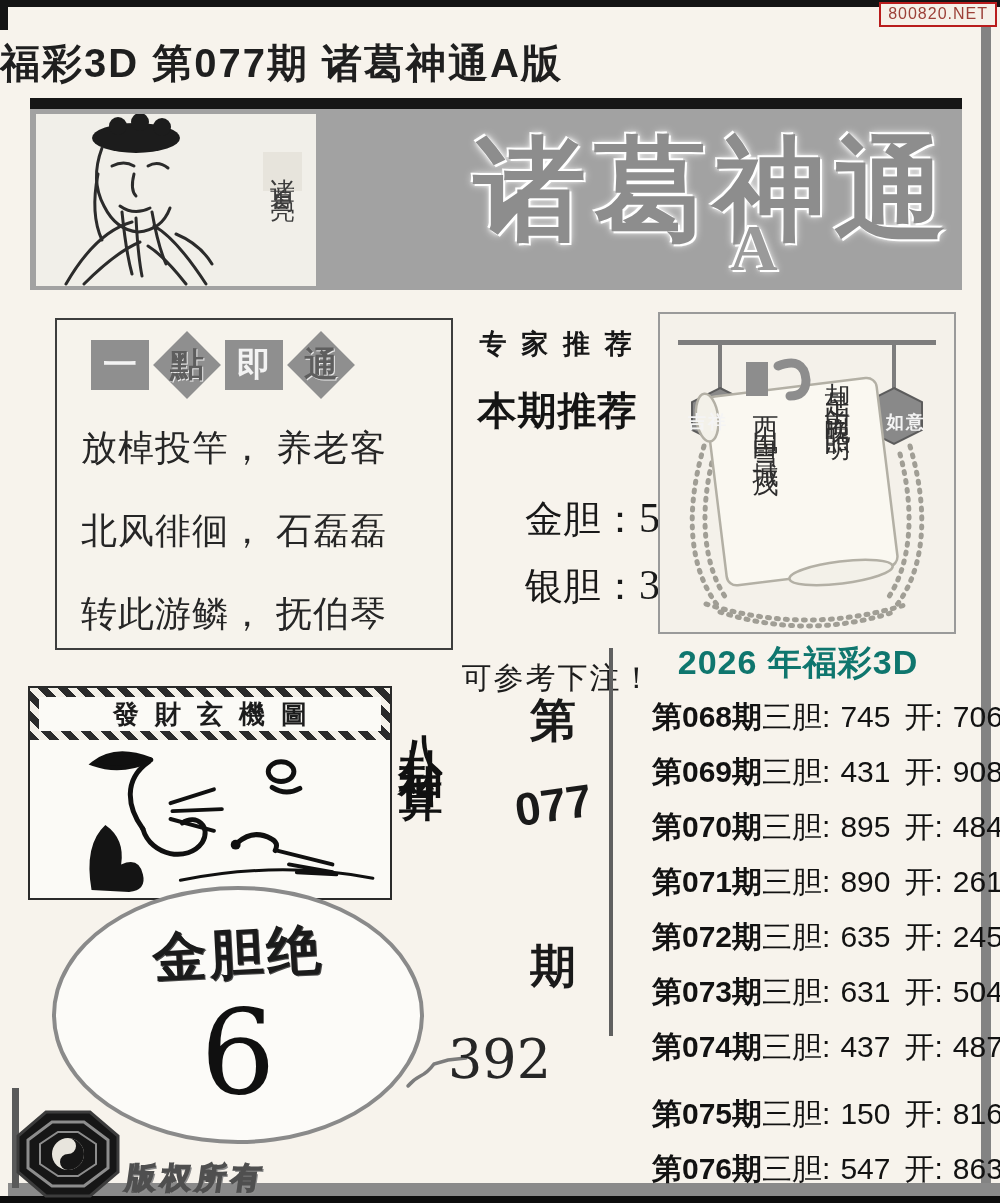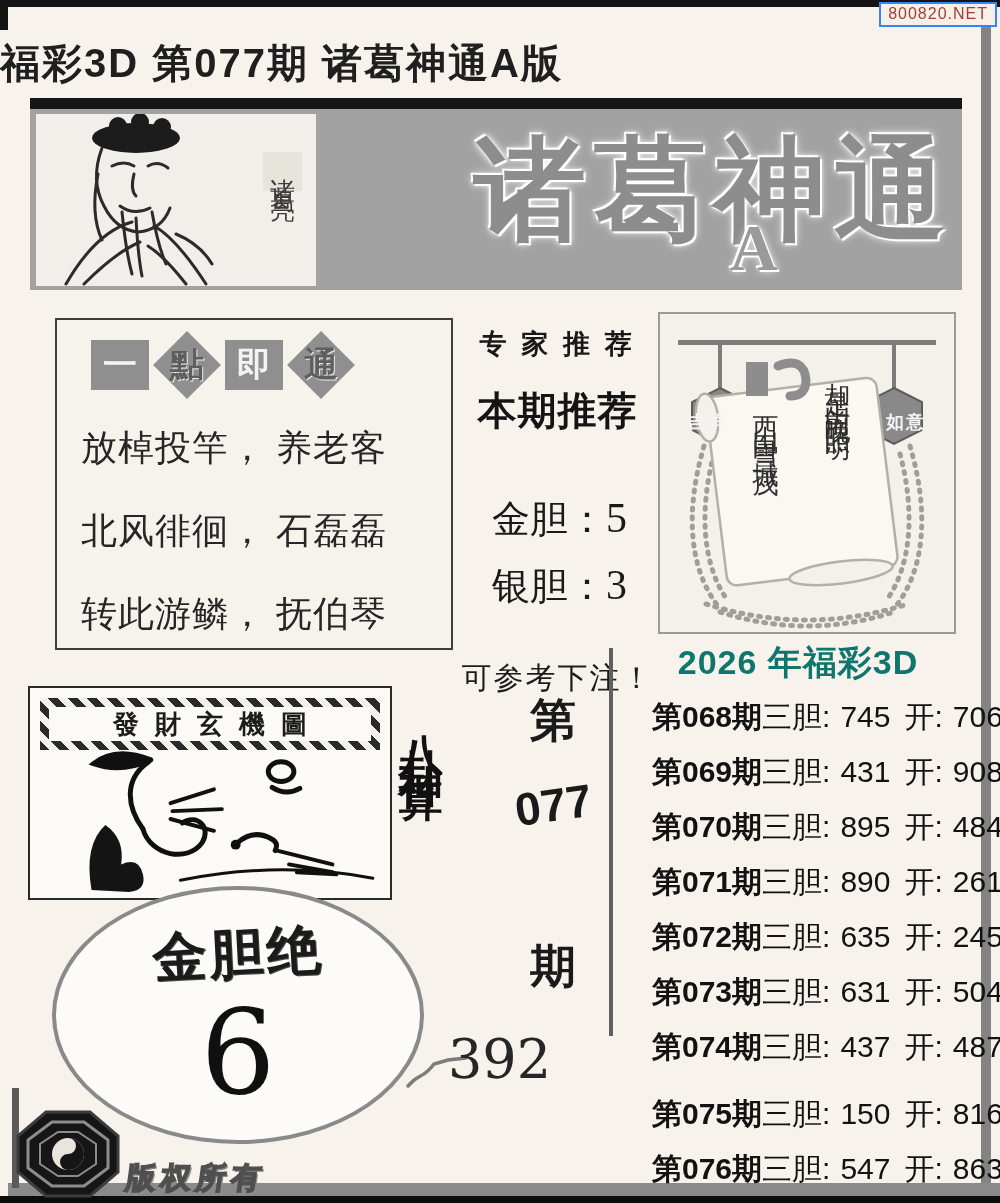--- a/index.html
+++ b/index.html
@@ -6,21 +6,21 @@
   body { width:1000px; height:1203px; font-family:"Liberation Sans", sans-serif; background:#e9e7e2; }
   .page { position:relative; width:1000px; height:1203px; background:#f7f3ec; overflow:hidden; }
 
   .top-strip { position:absolute; top:0; left:0; width:100%; height:7px; background:#141414; }
   .corner-strip { position:absolute; top:0; left:0; width:8px; height:30px; background:#141414; }
   .right-strip { position:absolute; top:24px; left:981px; width:10px; height:1172px; background:#838383; }
   .bottom-bar { position:absolute; left:8px; top:1183px; width:992px; height:14px; background:#8a8a8a; }
   .bottom-strip { position:absolute; left:0; top:1196px; width:100%; height:7px; background:#0d0d0d; }
   .left-bottom-rule { position:absolute; left:12px; top:1088px; width:7px; height:100px; background:#5a5a5a; }
 
-  .watermark { position:absolute; top:2px; right:3px; border:2px solid #3b82f6; color:#9c4038;
+  .watermark { position:absolute; top:2px; right:3px; border:2px solid #b91c1c; color:#9c4038;
     background:#f6f0e8; font-size:16px; padding:1px 7px 2px; letter-spacing:1px; }
 
   .page-title { position:absolute; top:36px; left:0; width:100%; text-align:left;
     font-size:40px; font-weight:800; color:#1f1f1f; letter-spacing:2px; }
 
   
   .banner { position:absolute; left:30px; top:98px; width:932px; height:192px; background:#a2a2a2; }
   .banner-topbar { position:absolute; top:0; left:0; width:100%; height:11px; background:#161616; }
   .portrait { position:absolute; left:6px; top:16px; width:280px; height:172px; background:#f1efe9; }
   .portrait svg { width:100%; height:100%; }
@@ -45,21 +45,21 @@
   .poem-line { font-family:"Liberation Serif", serif; font-size:36px; color:#262626;
     margin:34px 0 0 24px; letter-spacing:1px; white-space:pre; }
 
   
   .reco { position:absolute; left:455px; top:326px; width:205px; text-align:center; }
   .reco-header { font-family:"Liberation Serif", serif; font-weight:700; font-size:27px;
     letter-spacing:4px; color:#181818; }
   .reco-sub { font-family:"Liberation Serif", serif; font-weight:700; font-size:39px;
     color:#141414; margin-top:22px; letter-spacing:1px; }
   .reco-dan { font-family:"Liberation Serif", serif; font-size:38px; color:#191919;
-    margin-top:16px; text-align:center; padding-left:4px; }
+    margin-top:16px; text-align:right; padding-left:4px; }
   .reco-dan.first { margin-top:56px; }
   .reco-dan .val { font-size:42px; }
   .reco-note { font-family:"Liberation Serif", serif; font-size:30px; color:#1c1c1c;
     margin-top:46px; letter-spacing:2px; white-space:nowrap; }
 
   
   .scroll-box { position:absolute; left:658px; top:312px; width:298px; height:322px;
     border:2px solid #9a9a9a; background:#f4f1ea; }
   .scroll-box svg { position:absolute; inset:0; width:100%; height:100%; }
   .verse { position:absolute; writing-mode:vertical-rl; font-family:"Liberation Serif", serif;
@@ -80,21 +80,21 @@
   .row { display:flex; align-items:baseline; font-size:30px; color:#121212; white-space:nowrap; }
   .row .issue { font-weight:800; width:128px;margin-left:32px; }
   .row .lbl { font-weight:400; margin-right:10px; }
   .row .num { font-weight:500; width:70px; }
   .row .num.dan { margin-right:14px; }
   .row.gap-top { margin-top:12px; }
 
   
   .mystic-box { position:absolute; left:28px; top:686px; width:364px; height:214px;
     border:2px solid #2a2a2a; background:#fbfaf6; }
-  .mystic-header { height:52px; margin:10px; border:9px solid;
+  .mystic-header { height:52px; margin:0; border:9px solid;
     border-image:repeating-linear-gradient(45deg,#2a2a2a 0 7px,#f3f0e8 7px 14px) 9;
     display:flex; align-items:center; justify-content:center; }
   .mystic-title { font-family:"Liberation Serif", serif; font-weight:700; font-size:26px;
     letter-spacing:16px; color:#1c1c1c; text-indent:16px; }
   .mystic-art { position:absolute; left:2px; top:54px; right:2px; bottom:2px; }
   .mystic-art svg { width:100%; height:100%; }
 
   
   .bagua-label { position:absolute; left:392px; top:700px; writing-mode:vertical-rl;
     font-size:44px; font-weight:800; color:#111; letter-spacing:14px; }

